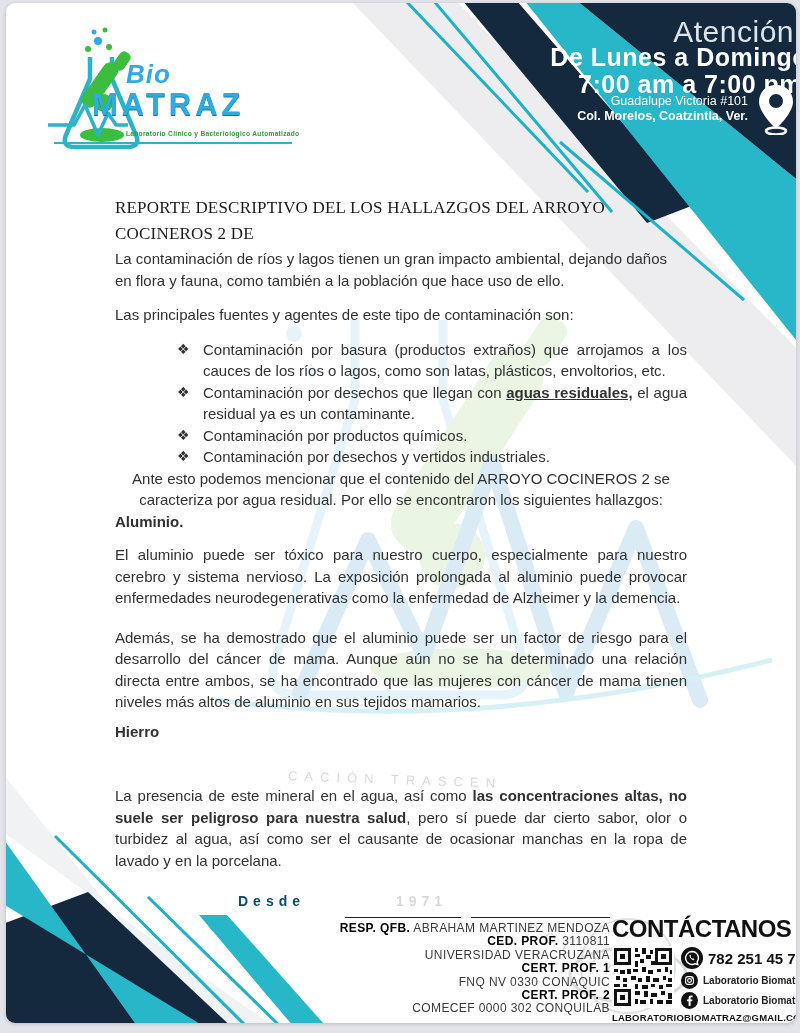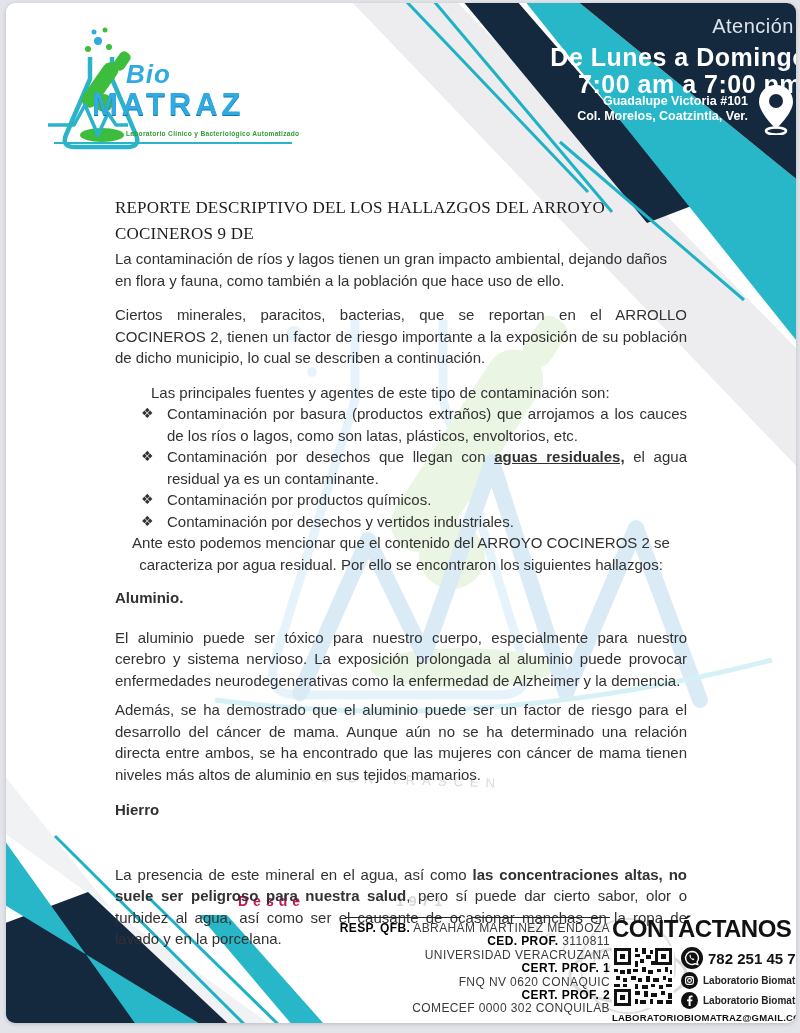--- a/index.html
+++ b/index.html
@@ -11,24 +11,24 @@
   
   .logo{position:absolute;left:24px;top:18px;width:280px;height:125px;}
   .logo svg{position:absolute;left:0;top:0;}
   .logo-bio{position:absolute;left:96px;top:38px;font-size:26px;font-weight:bold;color:#2fabe1;font-style:italic;letter-spacing:1px;}
   .logo-matraz{position:absolute;left:62px;top:66px;font-size:31px;font-weight:bold;color:#2fabe1;letter-spacing:4px;text-shadow:0 1px 0 #1277a8;}
   .logo-tagline{position:absolute;left:96px;top:109px;font-size:6.6px;font-weight:bold;color:#2f9e33;letter-spacing:.3px;white-space:nowrap;}
 
   
   .banner{position:absolute;right:0;top:0;width:420px;height:140px;color:#fff;z-index:3;}
   .banner div{position:absolute;white-space:nowrap;}
-  .b-atencion{top:12px;right:2px;font-size:20px;font-weight:400;color:#dde4eb;letter-spacing:.5px;}
+  .b-atencion{top:12px;right:2px;font-size:30px;font-weight:400;color:#dde4eb;letter-spacing:.5px;}
   .b-days{top:40px;right:-12px;font-size:25px;font-weight:bold;letter-spacing:.5px;}
   .b-hours{top:67px;right:-6px;font-size:25px;font-weight:bold;letter-spacing:.5px;}
-  .b-addr1{top:91px;right:48px;font-size:12.5px;font-weight:bold;}
+  .b-addr1{top:91px;right:48px;font-size:12.5px;font-weight:normal;}
   .b-addr2{top:106px;right:48px;font-size:12.5px;font-weight:bold;}
   .b-pin{position:absolute;top:80px;right:-2px;}
 
   
   #doc{position:absolute;left:109px;top:192px;width:572px;font-size:15px;line-height:21.5px;color:#323232;z-index:2;}
   .doc-title{font-family:"Liberation Serif",serif;font-size:17px;line-height:26px;color:#1c1c1c;letter-spacing:.2px;}
   .doc-heading{font-weight:bold;}
   .doc-p{}
   .bullet-item{position:relative;padding-left:52px;text-align:justify;}
   .bullet-char{position:absolute;left:26px;top:0;font-size:14px;}
@@ -40,21 +40,21 @@
   #doc > :nth-child(5){margin-bottom:0;}
   #doc > :nth-child(6){margin-bottom:12px;}
   #doc > :nth-child(7){margin-bottom:18px;}
   #doc > :nth-child(8){margin-bottom:8px;}
   #doc > :nth-child(9){margin-bottom:14px;}
   #doc > :nth-child(10){margin-bottom:8px;}
 
   
   .wm{position:absolute;color:#cdd0d3;z-index:1;white-space:nowrap;}
   .wm-arc{left:282px;top:769px;font-size:13px;letter-spacing:7px;transform:rotate(2deg);opacity:.8;}
-  .wm-desde{left:232px;top:890px;font-size:14px;font-weight:bold;letter-spacing:5px;color:#be185d;}
+  .wm-desde{left:232px;top:890px;font-size:14px;font-weight:bold;letter-spacing:5px;color:#0c4a6e;}
   .wm-year{left:390px;top:890px;font-size:14px;font-weight:bold;letter-spacing:5px;color:#d6d8db;}
   .wm-politica{left:514px;top:948px;font-size:15px;letter-spacing:9px;transform:rotate(28deg);color:#d6d8db;opacity:.85;}
 
   
   .sig-line{position:absolute;top:914px;height:0;border-top:1.5px solid #222;z-index:3;}
   .sig-a{left:339px;width:116px;}
   .sig-b{left:465px;width:139px;}
   .credentials{position:absolute;right:186px;top:919px;text-align:right;font-size:12px;line-height:13.4px;letter-spacing:.4px;color:#3a3a3a;z-index:3;}
   .credentials b{color:#000;}
   .contact{position:absolute;left:606px;top:912px;width:230px;z-index:3;}
@@ -142,24 +142,23 @@
       <div class="b-addr2">Col. Morelos, Coatzintla, Ver.</div>
       <svg class="b-pin" width="40" height="52" viewBox="0 0 40 52">
         <path d="M18,2 C8,2 1,9 1,19 C1,30 18,46 18,46 C18,46 35,30 35,19 C35,9 28,2 18,2 Z" fill="#ffffff"></path>
         <circle cx="18" cy="18" r="7" fill="#14283e"></circle>
         <ellipse cx="18" cy="48" rx="10" ry="3.5" stroke="#ffffff" stroke-width="2.5" fill="none"></ellipse>
       </svg>
     </div>
 
     <div id="doc">
         <div class="doc-title">
-          <div>REPORTE DESCRIPTIVO DEL LOS HALLAZGOS DEL ARROYO COCINEROS 9 DE</div>
+          <div>REPORTE DESCRIPTIVO DEL LOS HALLAZGOS DEL ARROYO COCINEROS 2 DE</div>
         </div>
         <div class="doc-p" style="text-align: left;"><span>La contaminación de ríos y lagos tienen un gran impacto ambiental, dejando daños en flora y fauna, como también a la población que hace uso de ello.</span></div>
-        <div class="doc-p" style="text-align: justify;"><span>Ciertos minerales, paracitos, bacterias, que se reportan en el ARROLLO COCINEROS 2, tienen un factor de riesgo importante a la exposición de su población de dicho municipio, lo cual se describen a continuación.</span></div>
         <div class="doc-p" style="text-align: left;"><span>Las principales fuentes y agentes de este tipo de contaminación son:</span></div>
         <div class="doc-bullets">
           <div class="bullet-item"><span class="bullet-char">❖</span><span><span>Contaminación por basura (productos extraños) que arrojamos a los cauces de los ríos o lagos, como son latas, plásticos, envoltorios, etc.</span></span></div>
           <div class="bullet-item"><span class="bullet-char">❖</span><span><span>Contaminación por desechos que llegan con </span><span style="font-weight: bold; text-decoration: underline;">aguas residuales,</span><span> el agua residual ya es un contaminante.</span></span></div>
           <div class="bullet-item"><span class="bullet-char">❖</span><span><span>Contaminación por productos químicos.</span></span></div>
           <div class="bullet-item"><span class="bullet-char">❖</span><span><span>Contaminación por desechos y vertidos industriales.</span></span></div>
         </div>
         <div class="doc-p" style="text-align: center;"><span>Ante esto podemos mencionar que el contenido del ARROYO COCINEROS 2 se caracteriza por agua residual. Por ello se encontraron los siguientes hallazgos:</span></div>
         <div class="doc-heading">Aluminio.</div>
         <div class="doc-p" style="text-align: justify;"><span>El aluminio puede ser tóxico para nuestro cuerpo, especialmente para nuestro cerebro y sistema nervioso. La exposición prolongada al aluminio puede provocar enfermedades neurodegenerativas como la enfermedad de Alzheimer y la demencia.</span></div>
@@ -168,21 +167,21 @@
         <div class="doc-p" style="text-align: justify; margin-top: 43px;"><span>La presencia de este mineral en el agua, así como </span><span style="font-weight: bold;">las concentraciones altas, no suele ser peligroso para nuestra salud</span><span>, pero sí puede dar cierto sabor, olor o turbidez al agua, así como ser el causante de ocasionar manchas en la ropa de lavado y en la porcelana.</span></div>
       </div>
 
     <div class="sig-line sig-a"></div>
     <div class="sig-line sig-b"></div>
     <div class="credentials" id="credentials">
         <div><b>RESP. QFB.</b> ABRAHAM MARTINEZ MENDOZA</div>
         <div><b>CED. PROF.</b> 3110811</div>
         <div>UNIVERSIDAD VERACRUZANA</div>
         <div><b>CERT. PROF. 1</b></div>
-        <div>FNQ NV 0620 CONAQUIC</div>
+        <div>FNQ NV 0330 CONAQUIC</div>
         <div><b>CERT. PROF. 2</b></div>
         <div>COMECEF 0000 302 CONQUILAB</div>
       </div>
 
     <div class="contact">
       <div class="contact-heading">CONTÁCTANOS</div>
       <div class="contact-grid">
         <svg class="qr" viewBox="0 0 33 33" shape-rendering="crispEdges">
           <rect x="0" y="0" width="33" height="33" fill="#ffffff"></rect>
           <path fill="#111" d="M1,1h9v9h-9z M23,1h9v9h-9z M1,23h9v9h-9z"></path>

